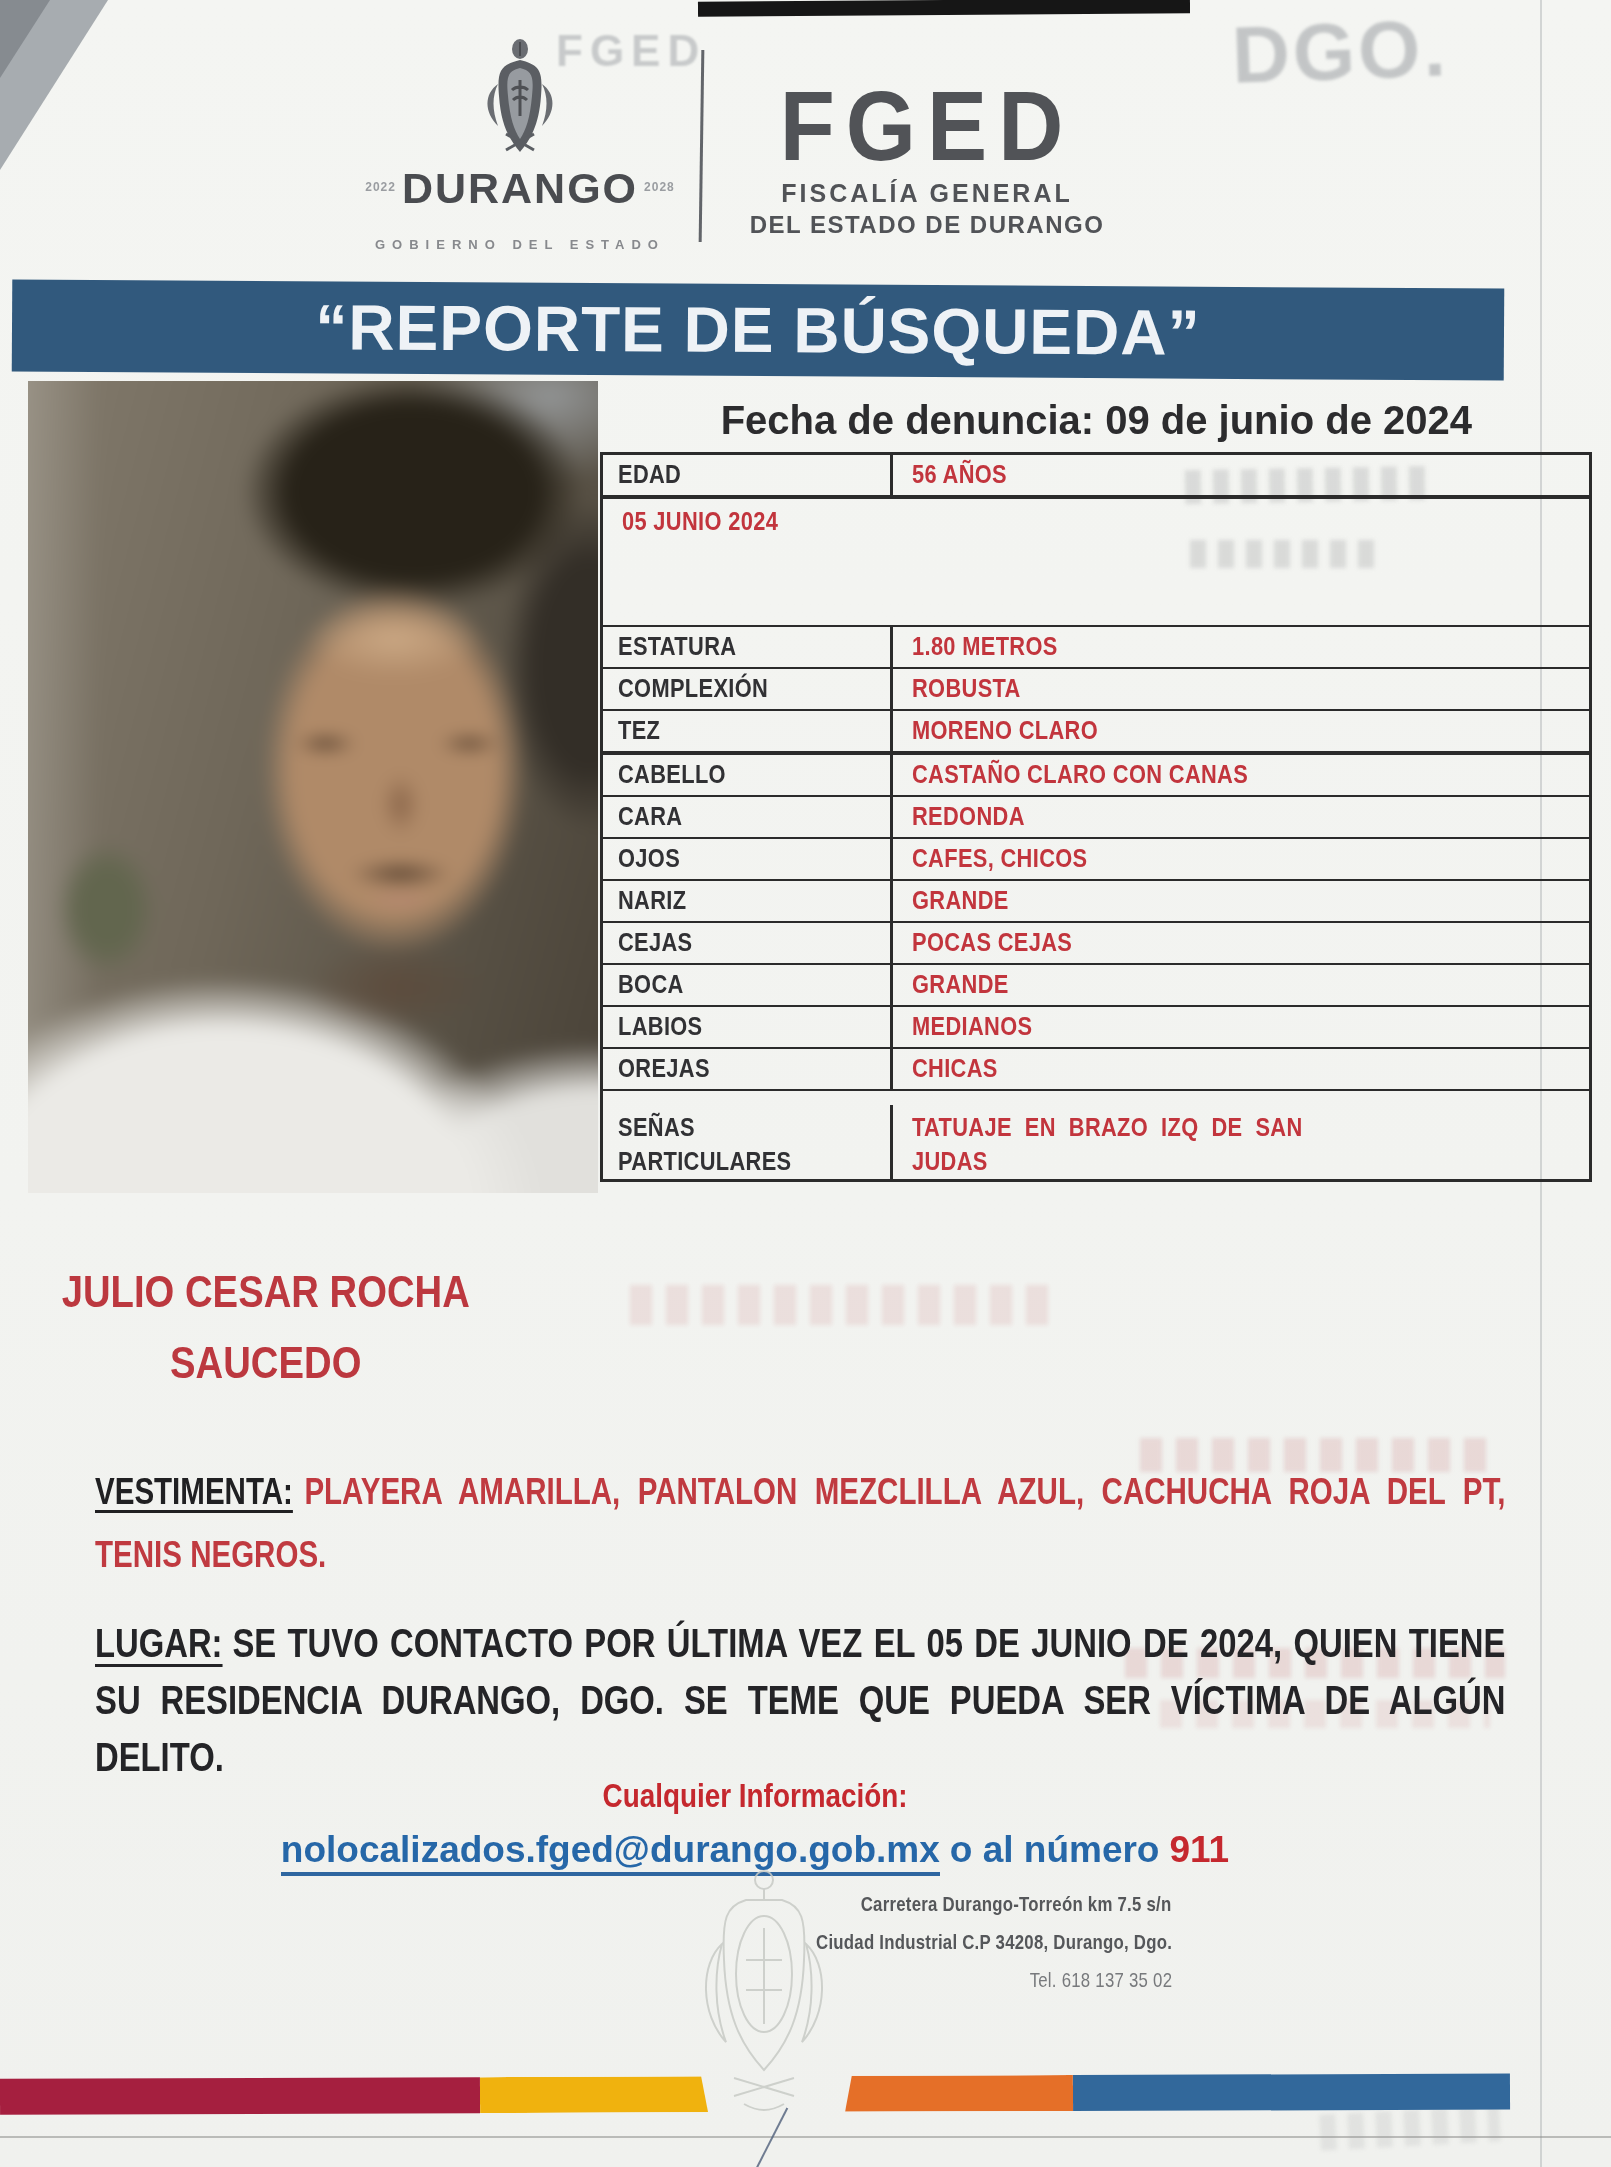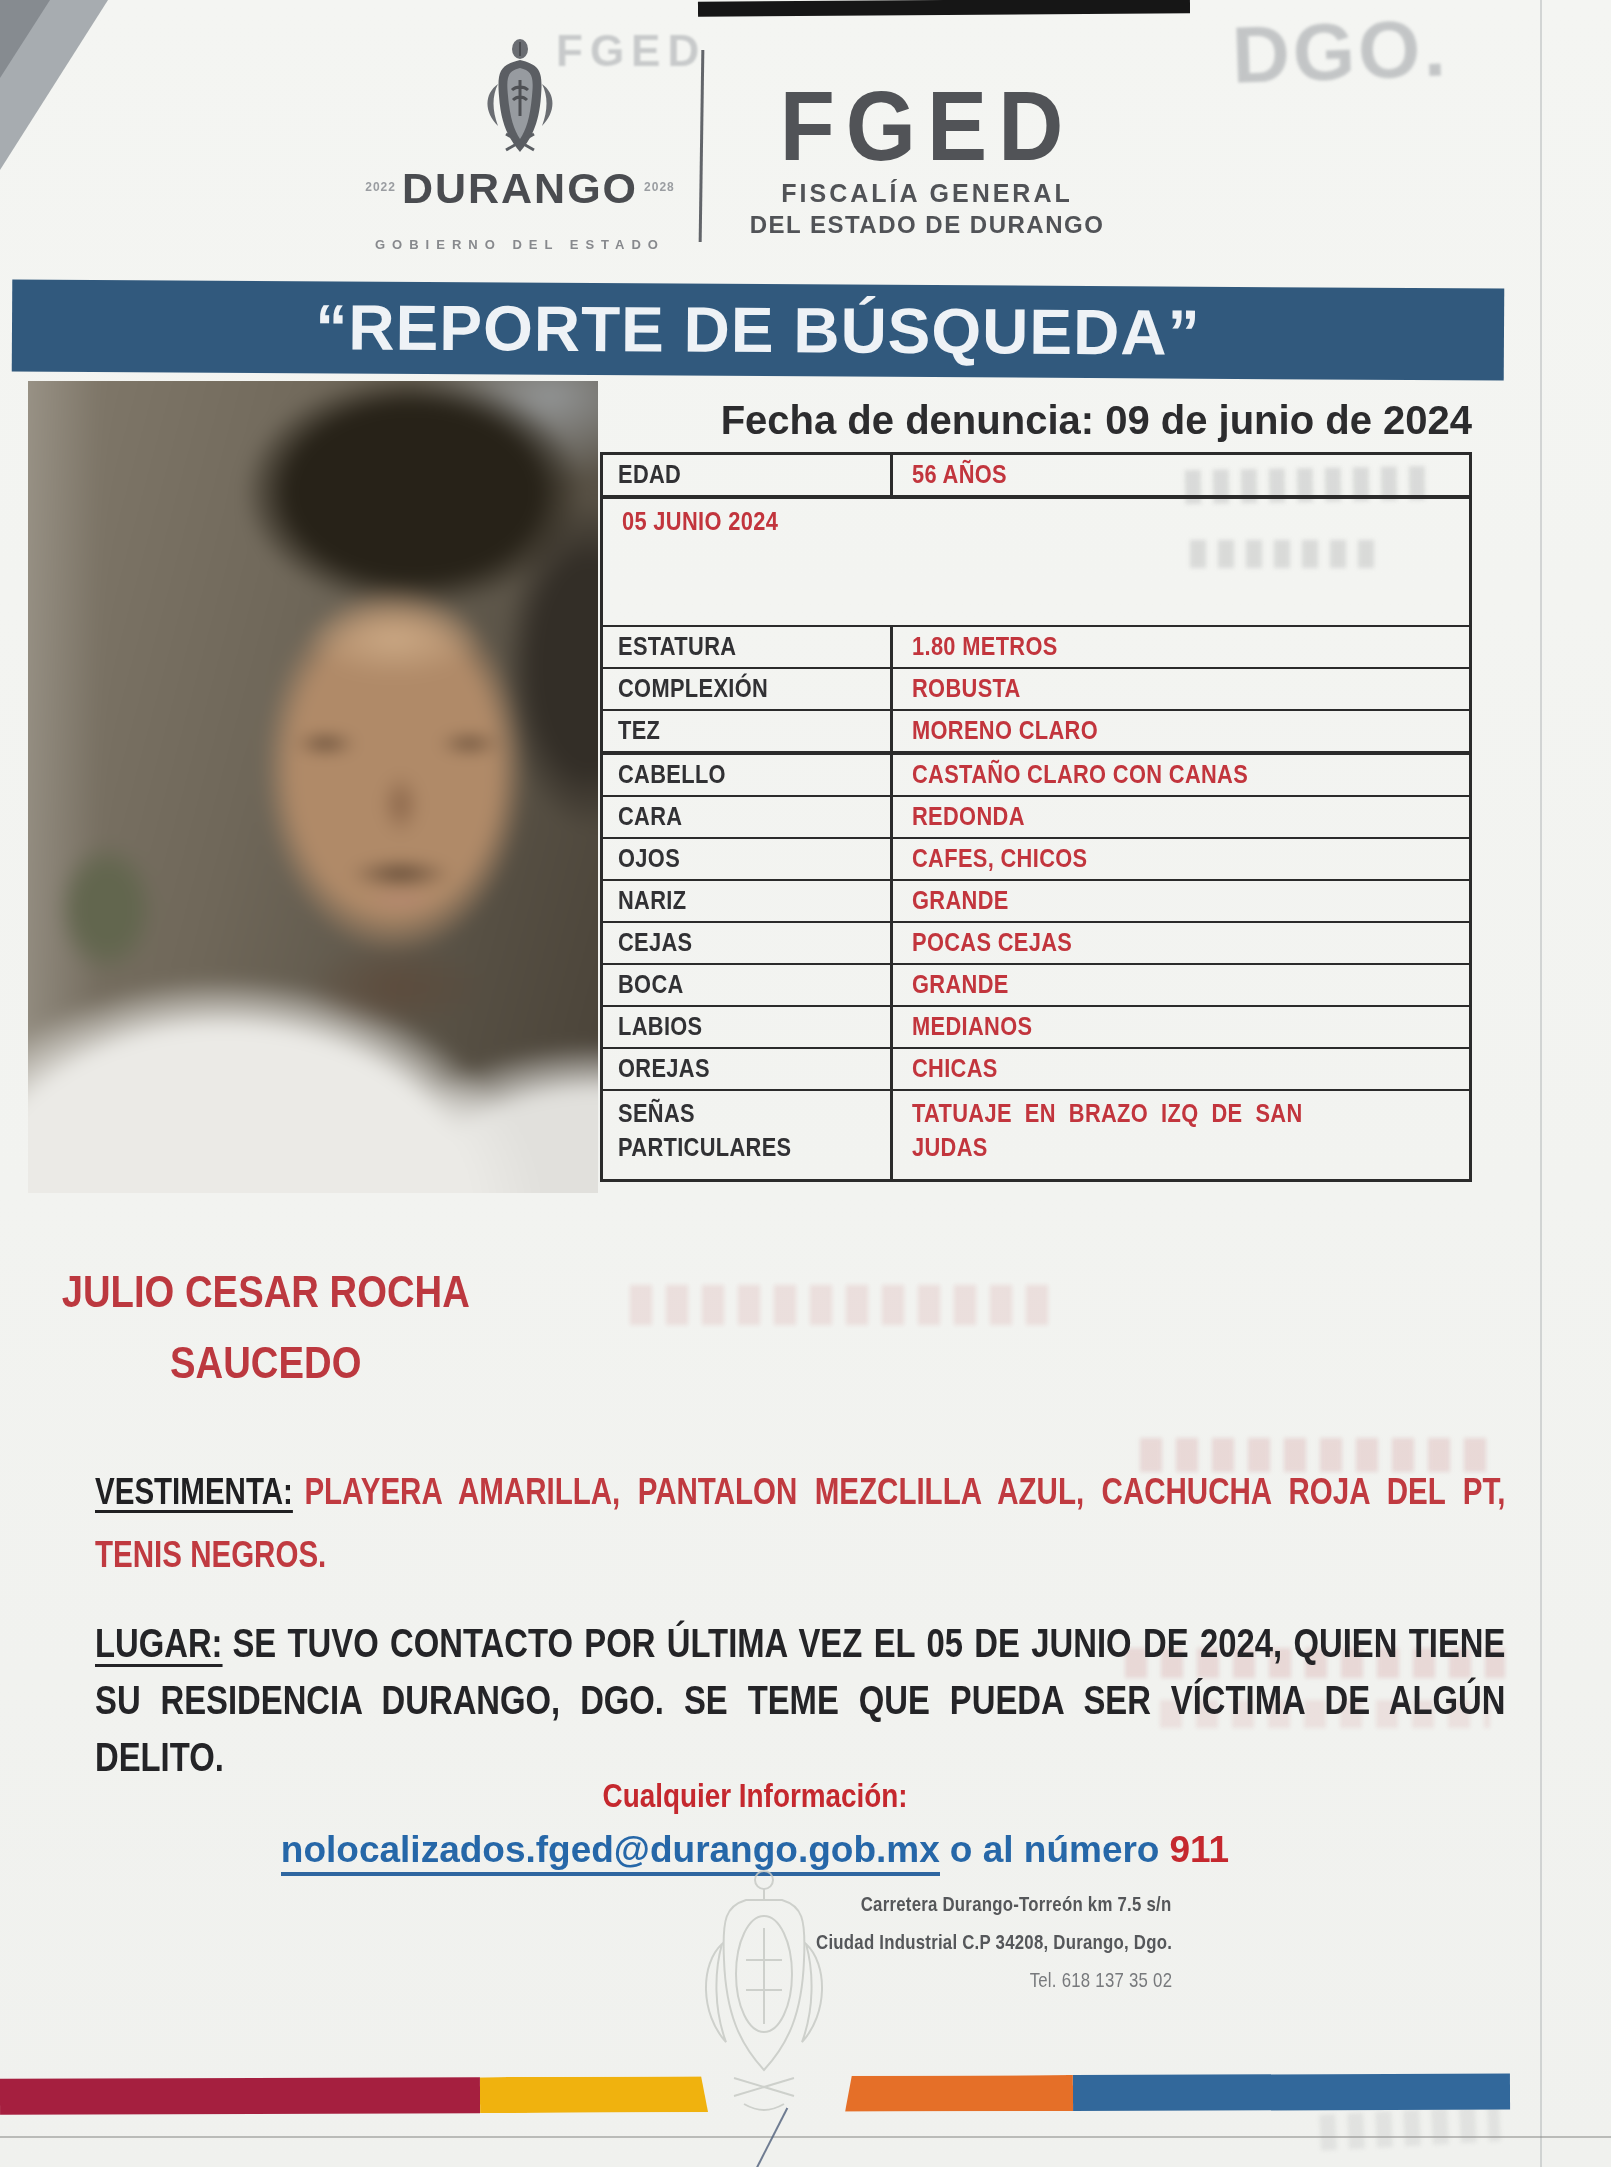--- a/index.html
+++ b/index.html
@@ -61,26 +61,26 @@
       radial-gradient(ellipse 225px 155px at 66% 16%, #272218 55%, transparent 76%),
       radial-gradient(ellipse 120px 230px at 94% 36%, #332e27 45%, transparent 72%),
       radial-gradient(ellipse 70px 95px at 17% 64%, #62664e 40%, transparent 72%),
       radial-gradient(ellipse 200px 120px at 88% 5%, rgba(188,198,209,.55), transparent 72%),
       radial-gradient(ellipse 430px 330px at 36% 100%, #ebeae6 58%, transparent 74%),
       radial-gradient(ellipse 390px 280px at 96% 102%, #e1e0dc 52%, transparent 70%),
       linear-gradient(90deg, rgba(205,202,194,.4) 0%, transparent 16%),
       linear-gradient(105deg, #847c6e 0%, #6f6759 42%, #564f43 75%, #463f35 100%);}
 
   
-  .ftable{position:absolute;left:600px;top:452px;width:872px;border:3px solid #2b2b2b;box-sizing:border-box;}
+  .ftable{position:absolute;left:600px;top:452px;width:992px;border:3px solid #2b2b2b;box-sizing:border-box;}
   .frow{display:flex;min-height:40px;border-top:2px solid #2b2b2b;}
   .frow:first-child{border-top:0;}
   .frow.thick{border-top-width:4px;}
   .frow.tall-xl{min-height:126px;}
-  .frow.tall{min-height:88px;}
+  .frow.tall{min-height:88px;align-items:flex-end;}
   .fl{width:290px;border-right:3px solid #2b2b2b;box-sizing:border-box;display:flex;align-items:center;padding-left:15px;}
   .fv{flex:1;display:flex;align-items:center;padding-left:19px;box-sizing:border-box;}
   .frow.tall-xl .fl,.frow.tall-xl .fv,.frow.tall .fl,.frow.tall .fv{align-items:flex-start;padding-top:6px;}
   .fl span{display:inline-block;width:325px;transform:scaleX(.84);transform-origin:left center;
     font-size:26px;font-weight:700;color:#313134;line-height:1.3;letter-spacing:.4px;}
   .fv span{display:inline-block;width:655px;transform:scaleX(.84);transform-origin:left center;
     font-size:26px;font-weight:700;color:#c2353d;line-height:1.3;letter-spacing:.4px;}
   .frow.senas .fl span{width:240px;}
   .frow.senas .fv span{width:465px;text-align:justify;}
 

